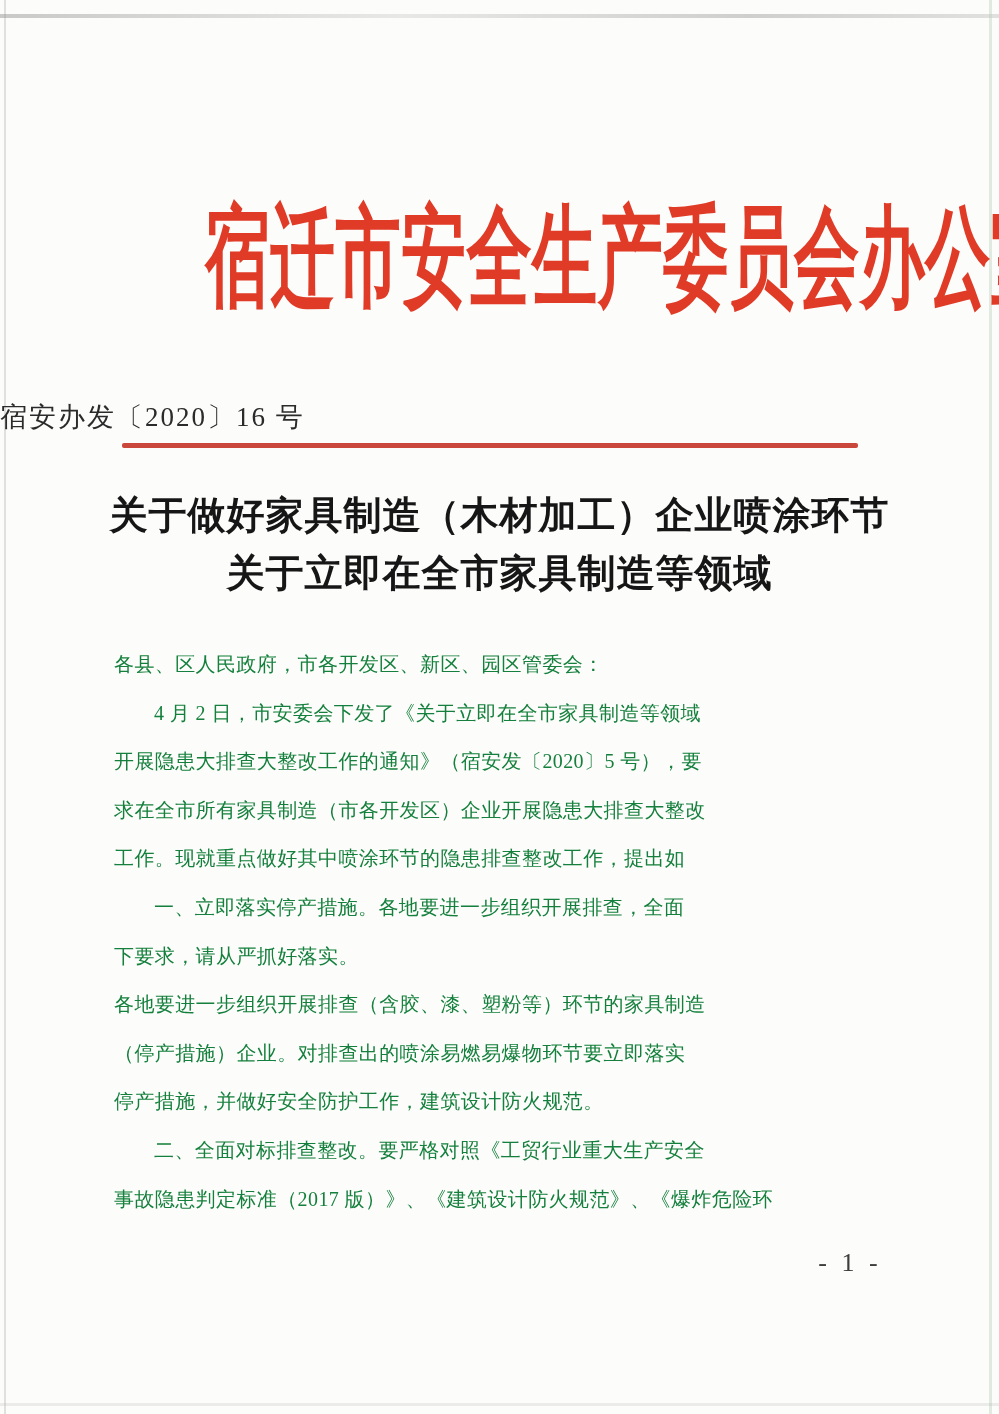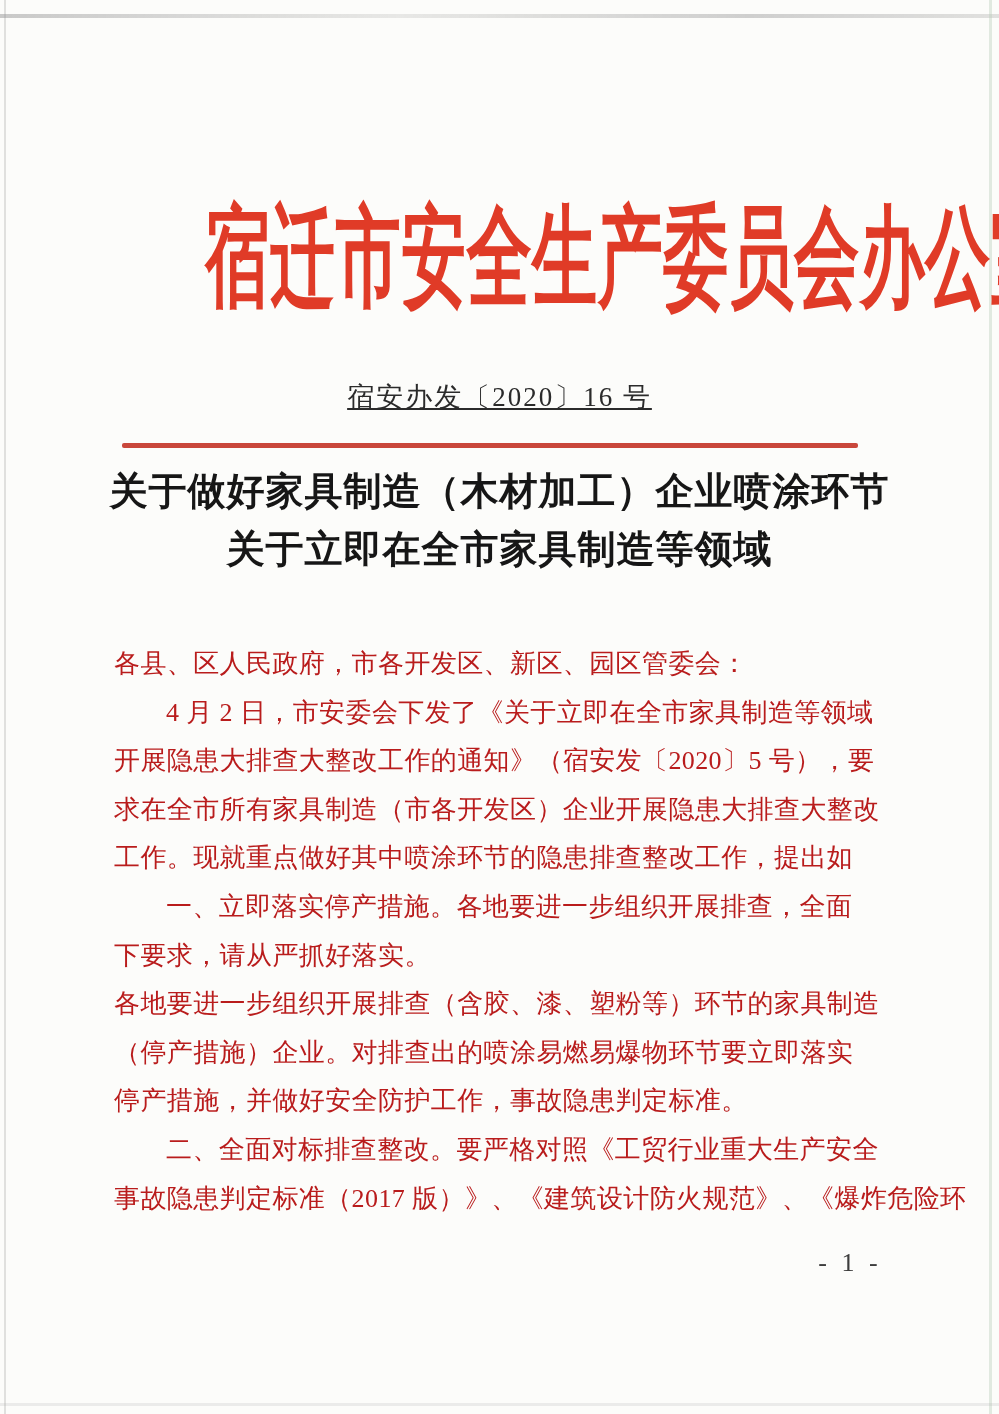--- a/index.html
+++ b/index.html
@@ -56,59 +56,58 @@
     font-size: 110px;
     line-height: 145px;
     color: #e03b27;
     transform: scaleX(0.59);
     transform-origin: 50% 50%;
     letter-spacing: 1px;
   }
 
   .doc-number {
     position: absolute;
-    top: 376px;
+    top: 396px;
     left: 0; right: 0;
-    text-align: center;
+    text-align: left;
     font-size: 27px;
     line-height: 42px;
     letter-spacing: 2px;
     color: #2b2b2b;
-    text-decoration: underline;
   }
 
   .red-rule {
     position: absolute;
     top: 443px;
     left: 122px;
     width: 736px;
     height: 5px;
     background: #c9473b;
     border-radius: 2px;
   }
 
   .doc-title {
     position: absolute;
-    top: 462px;
+    top: 486px;
     left: 0; right: 0;
     text-align: center;
     font-weight: bold;
     font-size: 38px;
     line-height: 58px;
     letter-spacing: 1px;
     color: #161616;
   }
 
   .doc-body {
     position: absolute;
     top: 640px;
     left: 114px;
     width: 776px;
-    font-size: 26px;
-    color: #b91c1c;
+    font-size: 20px;
+    color: #15803d;
   }
   .body-line {
     height: 48.6px;
     line-height: 48.6px;
     white-space: nowrap;
     letter-spacing: 0.4px;
   }
   .body-line.indent {
     text-indent: 2em;
   }
@@ -148,20 +147,20 @@
   <div class="doc-body">
       <div class="body-line">各县、区人民政府，市各开发区、新区、园区管委会：</div>
       <div class="body-line indent">4 月 2 日，市安委会下发了《关于立即在全市家具制造等领域</div>
       <div class="body-line">开展隐患大排查大整改工作的通知》（宿安发〔2020〕5 号），要</div>
       <div class="body-line">求在全市所有家具制造（市各开发区）企业开展隐患大排查大整改</div>
       <div class="body-line">工作。现就重点做好其中喷涂环节的隐患排查整改工作，提出如</div>
       <div class="body-line indent">一、立即落实停产措施。各地要进一步组织开展排查，全面</div>
       <div class="body-line">下要求，请从严抓好落实。</div>
       <div class="body-line">各地要进一步组织开展排查（含胶、漆、塑粉等）环节的家具制造</div>
       <div class="body-line">（停产措施）企业。对排查出的喷涂易燃易爆物环节要立即落实</div>
-      <div class="body-line">停产措施，并做好安全防护工作，事故隐患判定标准。</div>
+      <div class="body-line">停产措施，并做好安全防护工作，建筑设计防火规范。</div>
       <div class="body-line indent">二、全面对标排查整改。要严格对照《工贸行业重大生产安全</div>
       <div class="body-line">事故隐患判定标准（2017 版）》、《建筑设计防火规范》、《爆炸危险环</div>
     </div>
 
   <div class="page-number">- 1 -</div>
 
 </div>
 
 </body></html>

